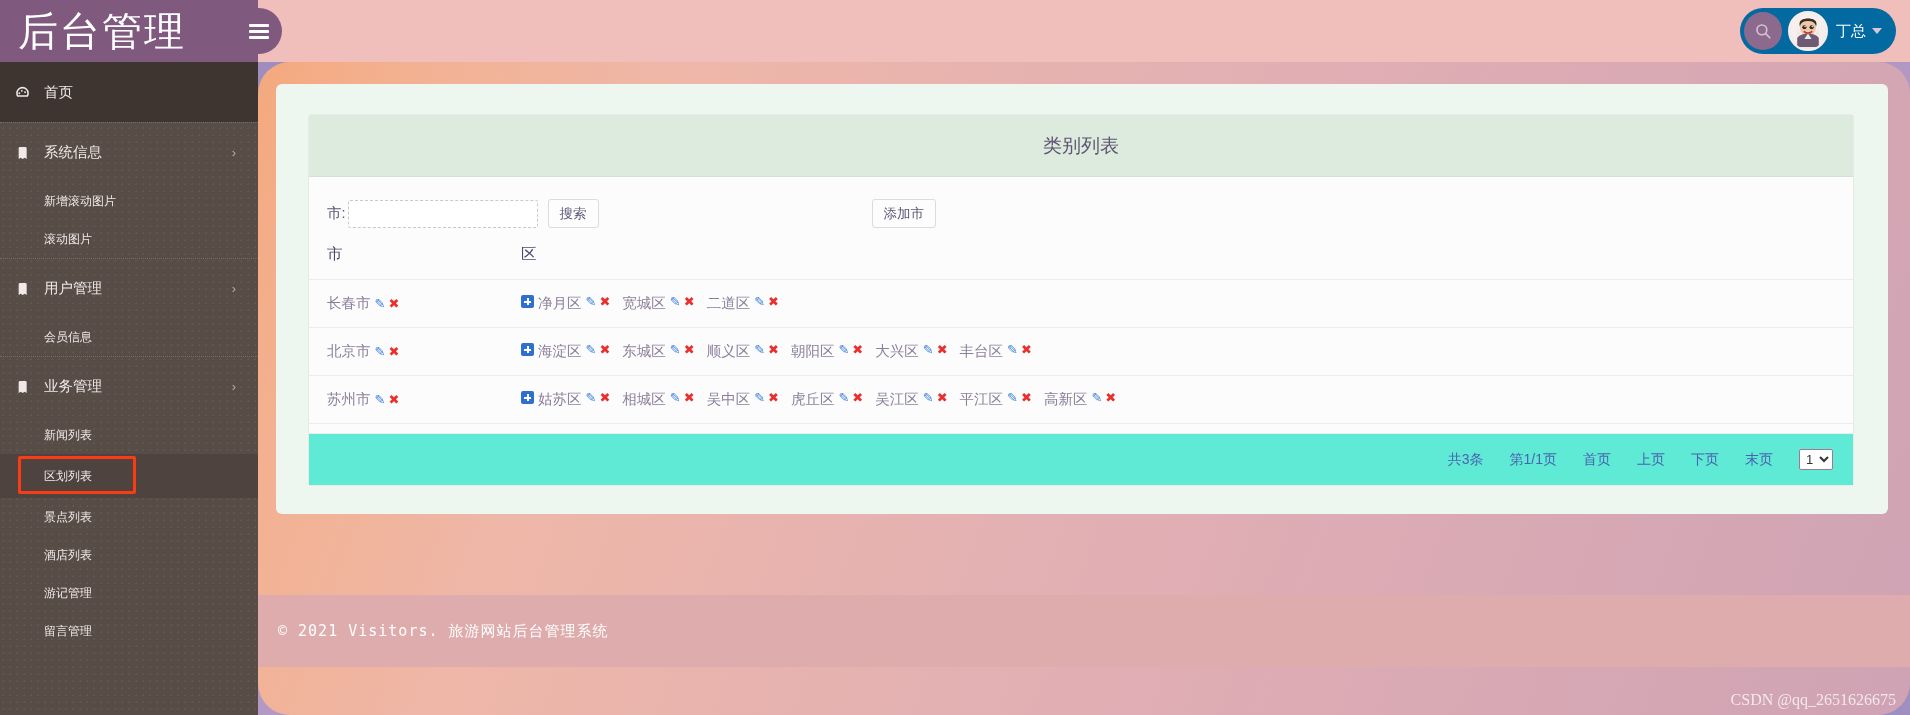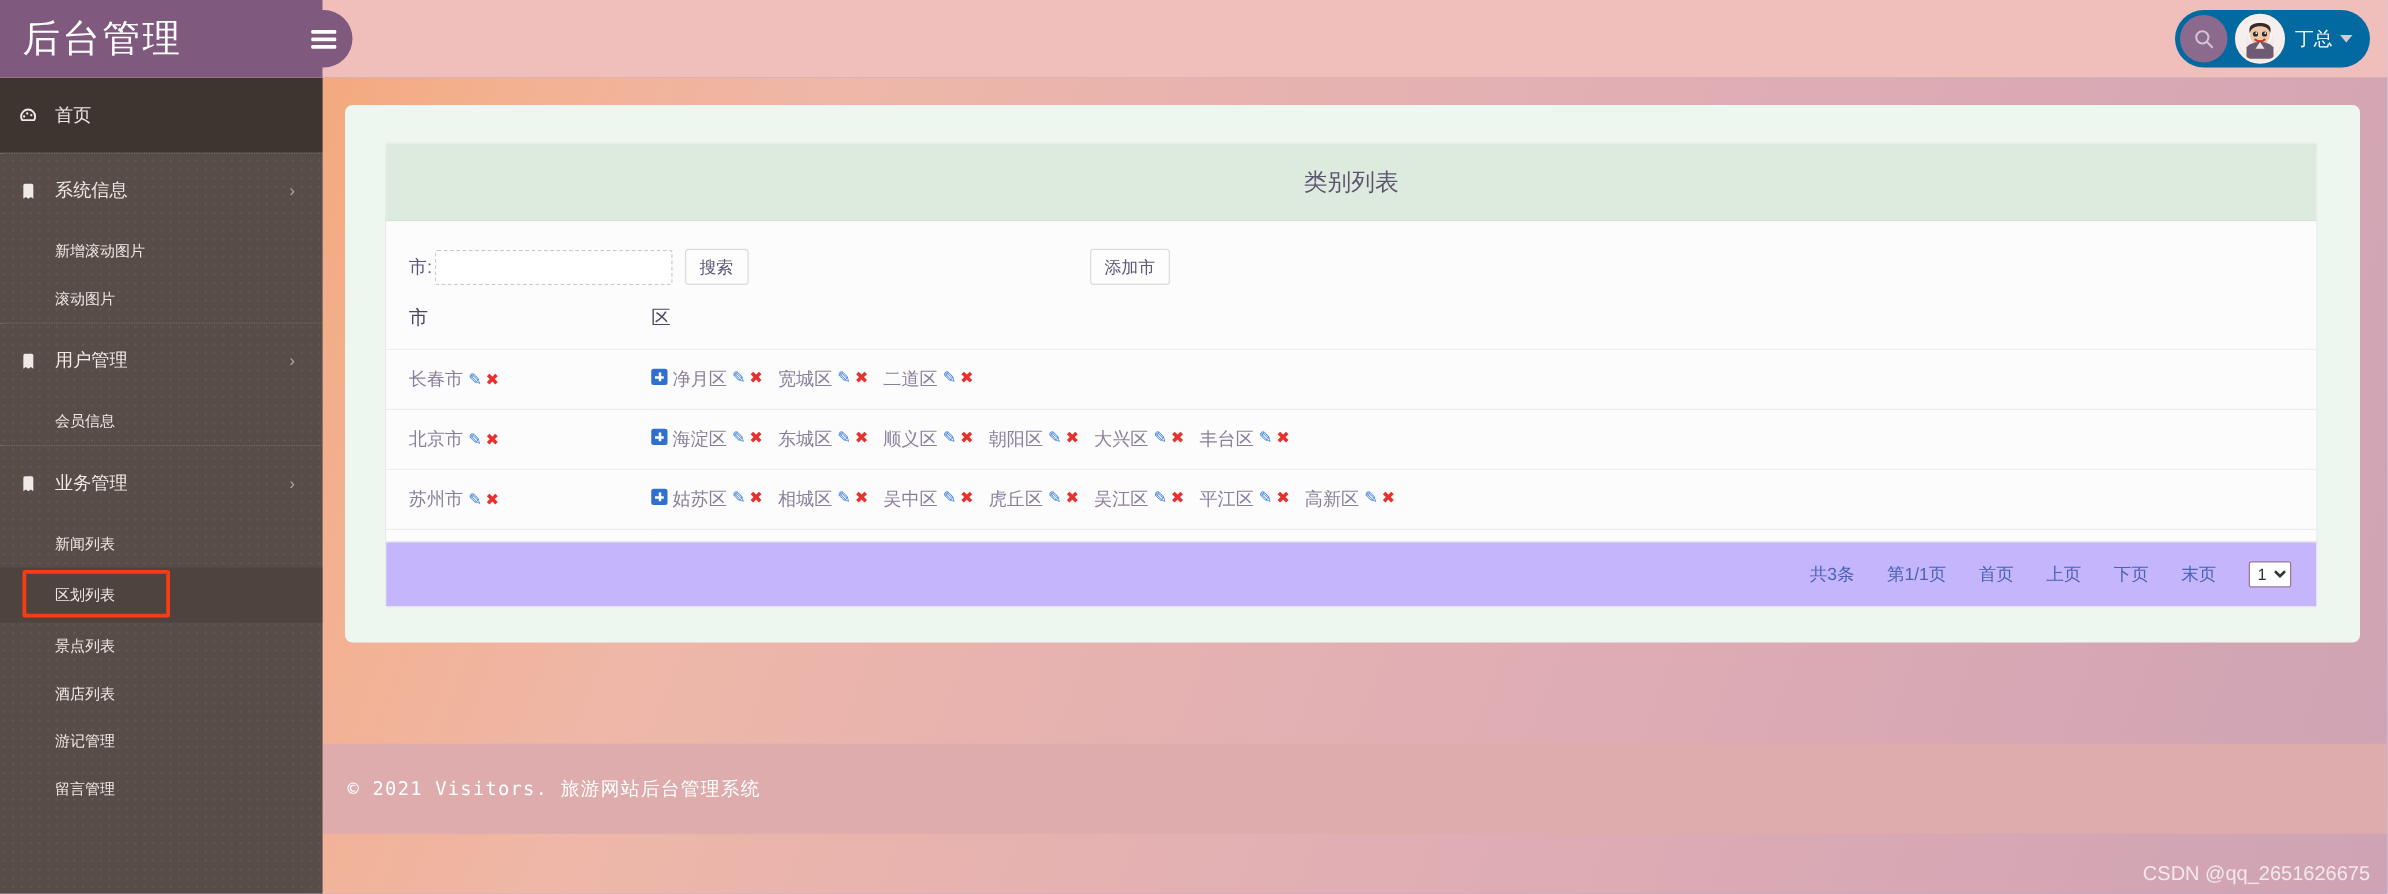--- a/index.html
+++ b/index.html
@@ -19,21 +19,21 @@
     position: absolute; top: 0; left: 0; right: 0; height: 62px;
     background: #f0bfbc;
     z-index: 30;
   }
   .brand {
     position: absolute; left: 0; top: 0; width: 258px; height: 62px;
     background: #80597f;
     display: flex; align-items: center;
   }
   .brand-title {
-    color: #ffffff; font-size: 30px; font-weight: 400;
+    color: #ffffff; font-size: 40px; font-weight: 400;
     letter-spacing: 2px; margin-left: 18px;
     font-family: "DejaVu Sans", sans-serif;
   }
   .brand-knob {
     position: absolute; left: 236px; top: 8px;
     width: 46px; height: 46px; border-radius: 50%;
     background: #80597f;
     display: flex; align-items: center; justify-content: center;
   }
   .hamburger { width: 20px; }
@@ -95,20 +95,21 @@
   .nav-sub .hl {
     position:absolute; left: 18px; top: 2px; width: 118px; height: 38px;
     border: 3px solid #fa3c14; border-radius: 2px; pointer-events:none;
   }
 
   
   .content-wrap {
     position:absolute; left:258px; top:62px; right:0; bottom:0;
     background: linear-gradient(110deg, #f4a97e 0%, #f3b191 8%, #eeb7a8 22%, #e3b0b3 50%, #d9a9b4 75%, #cfa3b4 100%);
     overflow: hidden;
+    border-radius: 32px;
   }
   .panel {
     position:absolute; left: 18px; top: 22px; right: 22px; height: 430px;
     background: #edf7ef;
     border-radius: 6px;
   }
   .card {
     position:absolute; left: 32px; top: 30px; right: 34px; bottom: 28px;
     background: #fcfcfc;
     border: 1px solid #e6ebe7;
@@ -170,21 +171,21 @@
   .ic-plus:before, .ic-plus:after {
     content:''; position:absolute; background:#fff;
   }
   .ic-plus:before { left:3px; top:6px; width:7px; height:2px; }
   .ic-plus:after  { left:6px; top:3px; width:2px; height:7px; }
   .ic-edit { margin-left: 4px; color:#3b7ddd; font-size: 13px; cursor:pointer; }
   .ic-del  { margin-left: 3px; color:#e8312f; font-size: 13px; font-weight:bold; cursor:pointer; }
 
   .pager {
     position:absolute; left:0; right:0; bottom: 0;
-    height: 52px; background: #c4b5fd;
+    height: 52px; background: #5eead4;
     border-top: 1px solid #eceeec;
     display:flex; align-items:center; justify-content:flex-end;
     padding-right: 20px; gap: 26px;
   }
   .pager .pg { color: #4a63b0; font-size: 14px; text-decoration:none; cursor:pointer; }
   .pager .pg.static { cursor:default; }
   .pager select {
     border: 1px solid #9b7a98; border-radius: 2px;
     font-size: 13px; padding: 1px 2px; color:#333; background:#fff;
   }
@@ -195,21 +196,21 @@
     display:flex; align-items:center;
   }
   .footer-text {
     color:#ffffff; font-size: 15px; margin-left: 20px;
     font-family: "DejaVu Sans Mono", monospace; letter-spacing: 1px;
   }
 
   .watermark {
     position:absolute; right: 14px; bottom: 6px;
     color: rgba(255,255,255,0.75); font-size: 16px;
-    font-family: Liberation Sans, sans-serif;
+    font-family: Liberation Serif, serif;
     z-index: 40;
   }
 </style>
 </head>
 <body>
 
 <div class="header">
   <div class="brand">
     <div class="brand-title">后台管理</div>
   </div>

